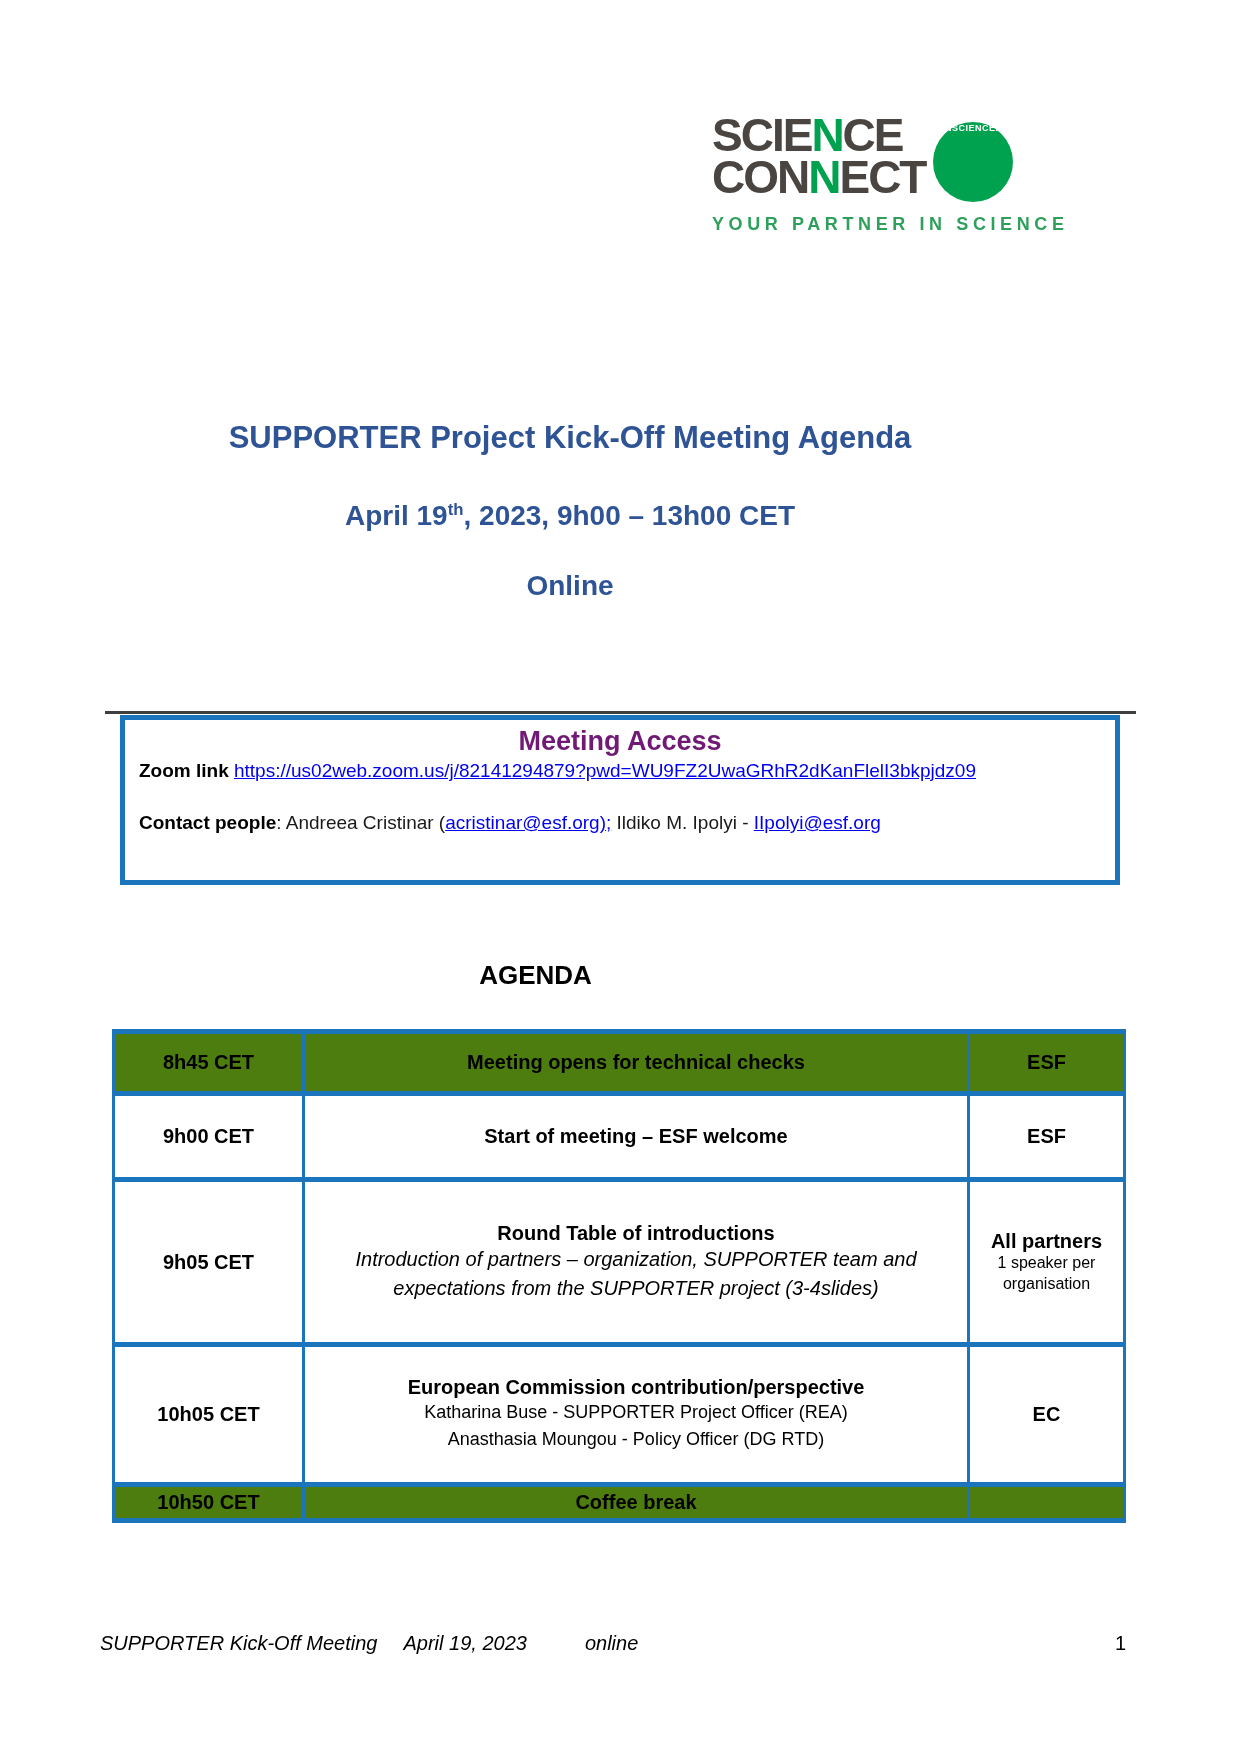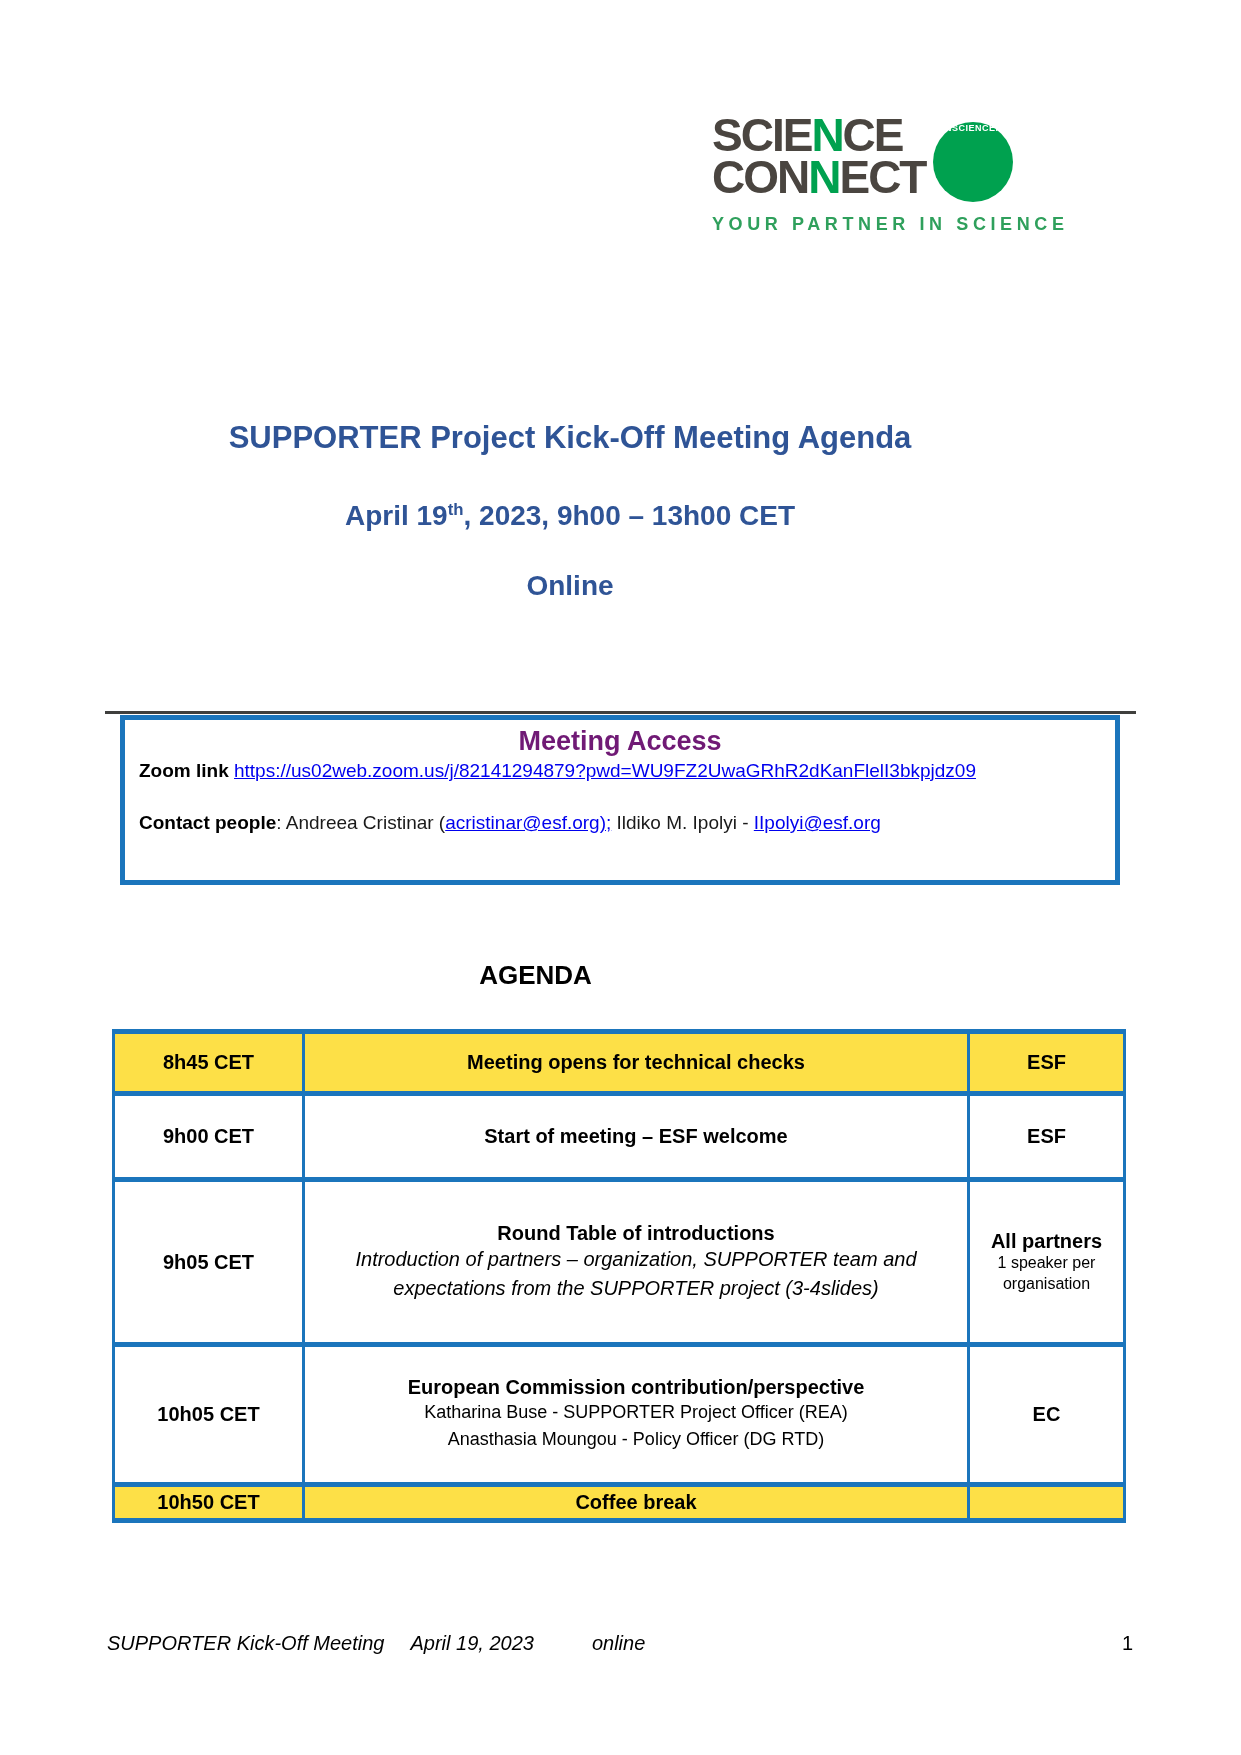--- a/index.html
+++ b/index.html
@@ -50,29 +50,29 @@
   table.agenda{
     position:absolute;left:112px;top:1029px;width:1011px;
     border-collapse:collapse;table-layout:fixed;
   }
   table.agenda td{
     border-left:3px solid #1b75bc;border-right:3px solid #1b75bc;
     border-top:5px solid #1b75bc;border-bottom:5px solid #1b75bc;
     text-align:center;vertical-align:middle;padding:2px 8px;
     font-size:20px;color:#000;
   }
-  tr.shaded td{background:#fde047;}
+  tr.shaded td{background:#4d7c0f;}
   td.bottom{vertical-align:bottom;padding-bottom:6px;}
   .bd{font-weight:bold;}
   .it{font-style:italic;font-size:20px;line-height:1.45;}
   .sub{font-size:18px;line-height:1.5;}
   .whosub{font-size:16px;line-height:1.3;}
   
   .footer{
-    position:absolute;left:107px;top:1632px;width:1026px;
+    position:absolute;left:100px;top:1632px;width:1026px;
     display:flex;align-items:baseline;
     font-style:italic;font-size:20px;color:#000;
   }
   .footer .f1{margin-right:26px;}
   .footer .f2{margin-right:58px;}
   .footer .fpage{margin-left:auto;font-style:normal;}
 </style>
 </head>
 <body>
 

